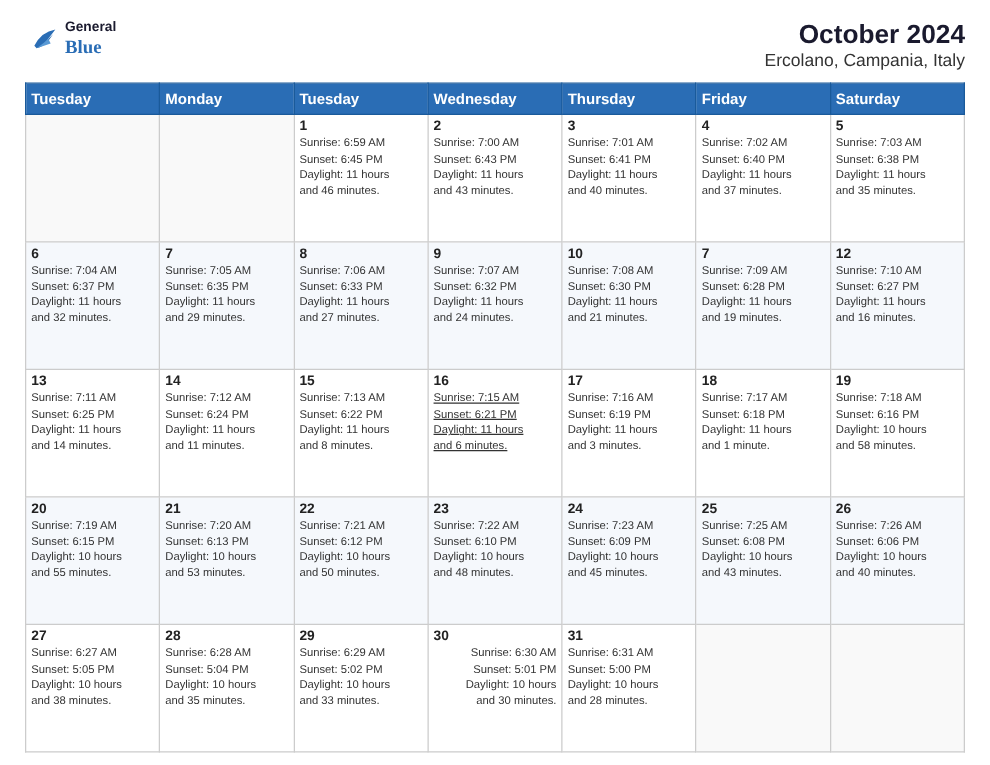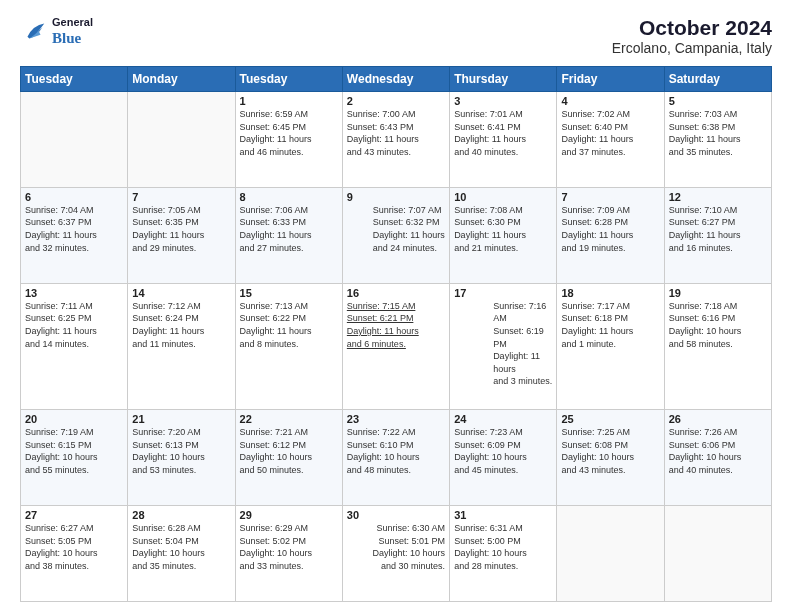--- a/index.html
+++ b/index.html
@@ -175,21 +175,21 @@
           </td>
           <td>
             <span class="day-num">8</span>
             <div class="day-info" style="white-space: pre-line;">Sunrise: 7:06 AM
 Sunset: 6:33 PM
 Daylight: 11 hours
 and 27 minutes.</div>
           </td>
           <td>
             <span class="day-num">9</span>
-            <div class="day-info" style="white-space: pre-line; margin-left: 26px;">Sunrise: 7:07 AM
+            <div class="day-info" style="white-space: pre-line;">Sunrise: 7:07 AM
 Sunset: 6:32 PM
 Daylight: 11 hours
 and 24 minutes.</div>
           </td>
           <td>
             <span class="day-num">10</span>
             <div class="day-info" style="white-space: pre-line;">Sunrise: 7:08 AM
 Sunset: 6:30 PM
 Daylight: 11 hours
 and 21 minutes.</div>
@@ -233,21 +233,21 @@
           </td>
           <td>
             <span class="day-num">16</span>
             <div class="day-info" style="white-space: pre-line; text-decoration: underline;">Sunrise: 7:15 AM
 Sunset: 6:21 PM
 Daylight: 11 hours
 and 6 minutes.</div>
           </td>
           <td>
             <span class="day-num">17</span>
-            <div class="day-info" style="white-space: pre-line; margin-left: 39px;">Sunrise: 7:16 AM
+            <div class="day-info" style="white-space: pre-line;">Sunrise: 7:16 AM
 Sunset: 6:19 PM
 Daylight: 11 hours
 and 3 minutes.</div>
           </td>
           <td>
             <span class="day-num">18</span>
             <div class="day-info" style="white-space: pre-line;">Sunrise: 7:17 AM
 Sunset: 6:18 PM
 Daylight: 11 hours
 and 1 minute.</div>

